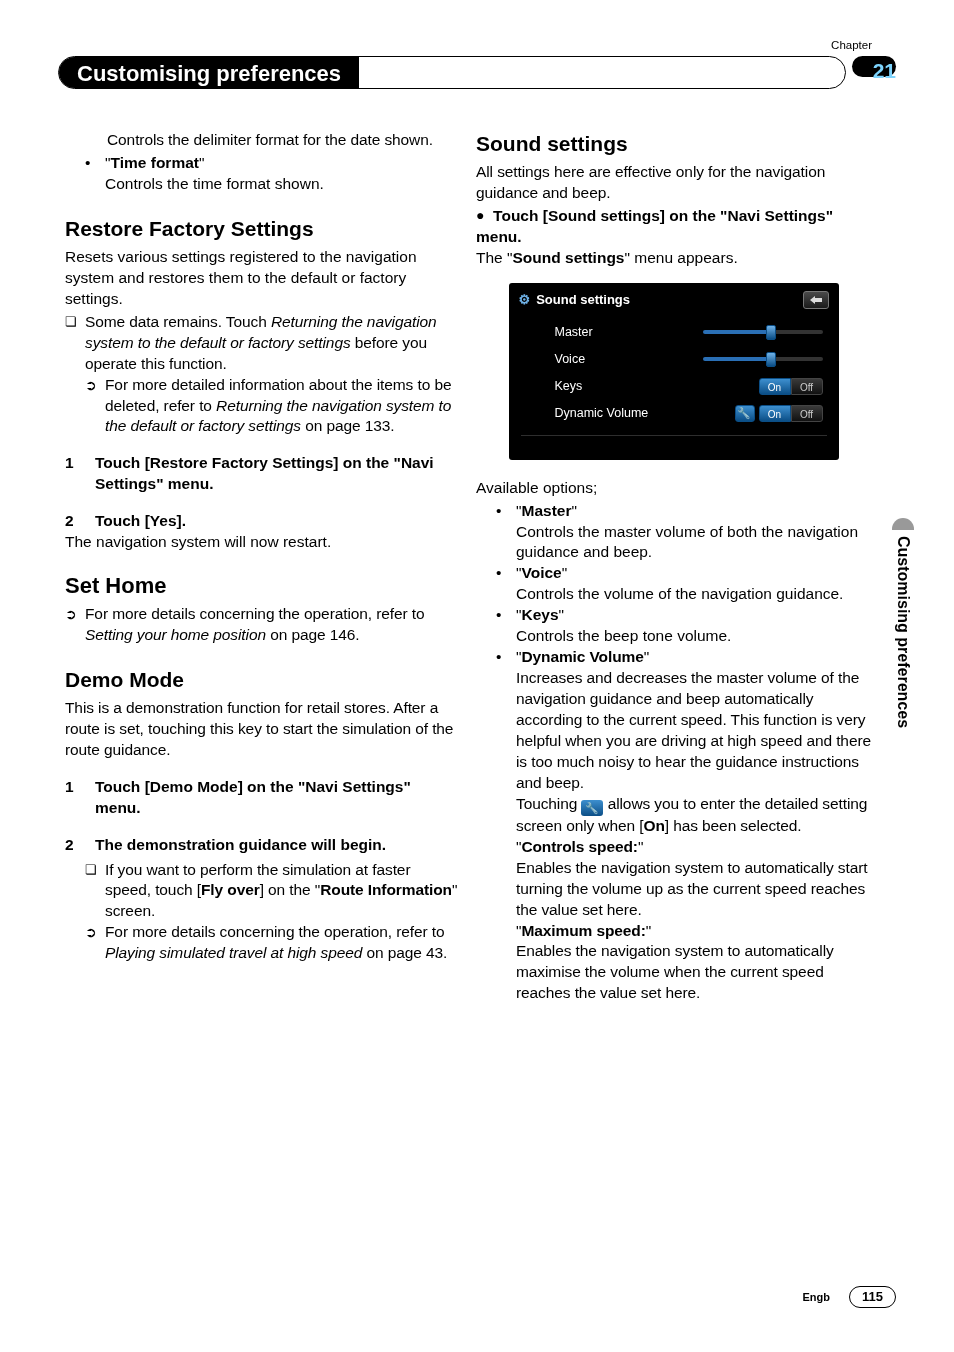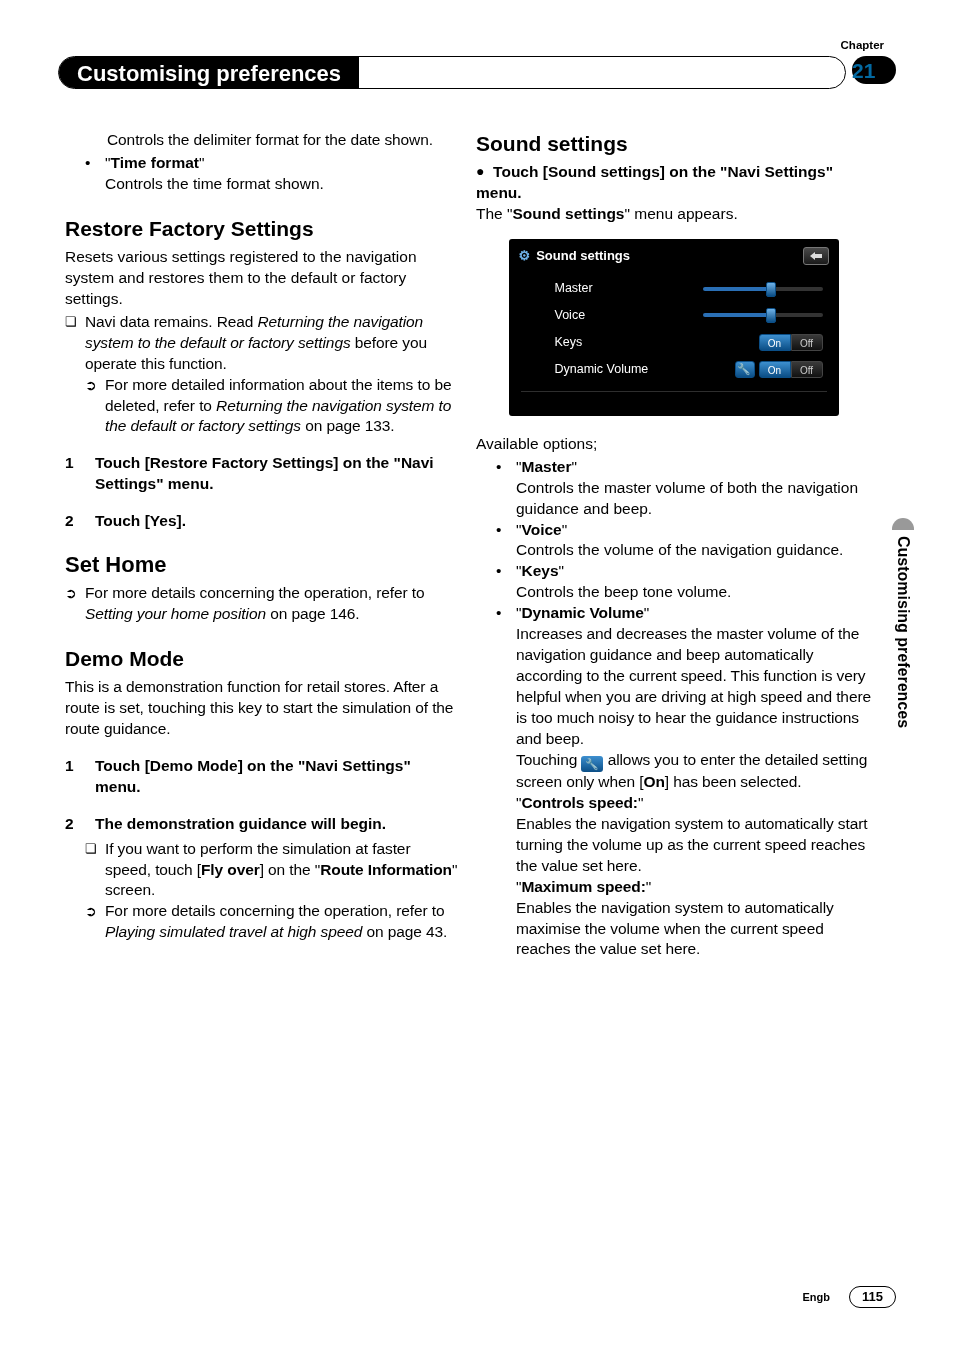--- a/index.html
+++ b/index.html
@@ -11,34 +11,34 @@
     position: relative;
     color: #000;
     font-size: 15.5px;
     line-height: 1.35;
   }
 
   
   .top-right-label {
     position: absolute;
     top: 38px;
-    right: 70px;
+    right: 82px;
     font-size: 11.5px;
-    font-weight: bold;
+    font-weight: normal;
   }
   .chapter-badge {
     position: absolute;
     top: 56px;
     right: 58px;
     width: 44px;
-    height: 28px;
+    height: 21px;
     background: #000;
-    color: #0369a1;
+    color: #7dd3fc;
     border-radius: 16px;
-    text-align: left;
+    text-align: right;
     font-weight: bold;
     font-size: 21px;
     line-height: 30px;
   }
   .title-pill {
     position: absolute;
     top: 56px;
     left: 58px;
     right: 108px;
     height: 33px;
@@ -229,38 +229,39 @@
         <span>Controls the time format shown.</span>
       </span>
     </div>
 
     <div class="section-h">Restore Factory Settings</div>
     <p>Resets various settings registered to the navigation system and restores them to the default or factory settings.</p>
 
     <div class="bullet-row">
       <span class="mark note-box"></span>
       <span class="txt squish">
-        <span>Navi data remains. Read </span><span class="ital">Returning the navigation system to the default or factory settings</span><span> before you operate this function.</span>
+        <span>Some data remains. Touch </span><span class="ital">Returning the navigation system to the default or factory settings</span><span> before you operate this function.</span>
       </span>
     </div>
     <div class="bullet-row" style="padding-left:20px">
       <span class="mark ptr"></span>
       <span class="txt squish">
         <span>For more detailed information about the items to be deleted, refer to </span><span class="ital">Returning the navigation system to the default or factory settings</span><span> on page 133.</span>
       </span>
     </div>
 
     <div class="step-line">
       <span class="num">1</span>
       <span class="txt">Touch [Restore Factory Settings] on the "Navi Settings" menu.</span>
     </div>
     <div class="step-line">
       <span class="num">2</span>
       <span class="txt">Touch [Yes].</span>
     </div>
+    <p class="step-follow">The navigation system will now restart.</p>
 
     <div class="sub-h">Set Home</div>
     <div class="bullet-row">
       <span class="mark ptr"></span>
       <span class="txt squish">
         <span>For more details concerning the operation, refer to </span><span class="ital">Setting your home position</span><span> on page 146.</span>
       </span>
     </div>
 
     <div class="section-h">Demo Mode</div>
@@ -286,20 +287,21 @@
       <span class="txt squish">
         <span>For more details concerning the operation, refer to </span><span class="ital">Playing simulated travel at high speed</span><span> on page 43.</span>
       </span>
     </div>
 
   </div>
 
   <div class="col">
 
     <div class="section-h" style="margin-top:0">Sound settings</div>
+    <p class="squish">All settings here are effective only for the navigation guidance and beep.</p>
 
     <div style="margin-top:0">
       <span class="filled-bullet">●</span>&nbsp;&nbsp;<span class="bold">Touch [Sound settings] on the "Navi Settings" menu.</span>
     </div>
     <p>
       <span>The "</span><span class="bold">Sound settings</span><span>" menu appears.</span>
     </p>
 
     <div class="screenshot">
       <div class="ss-header">

